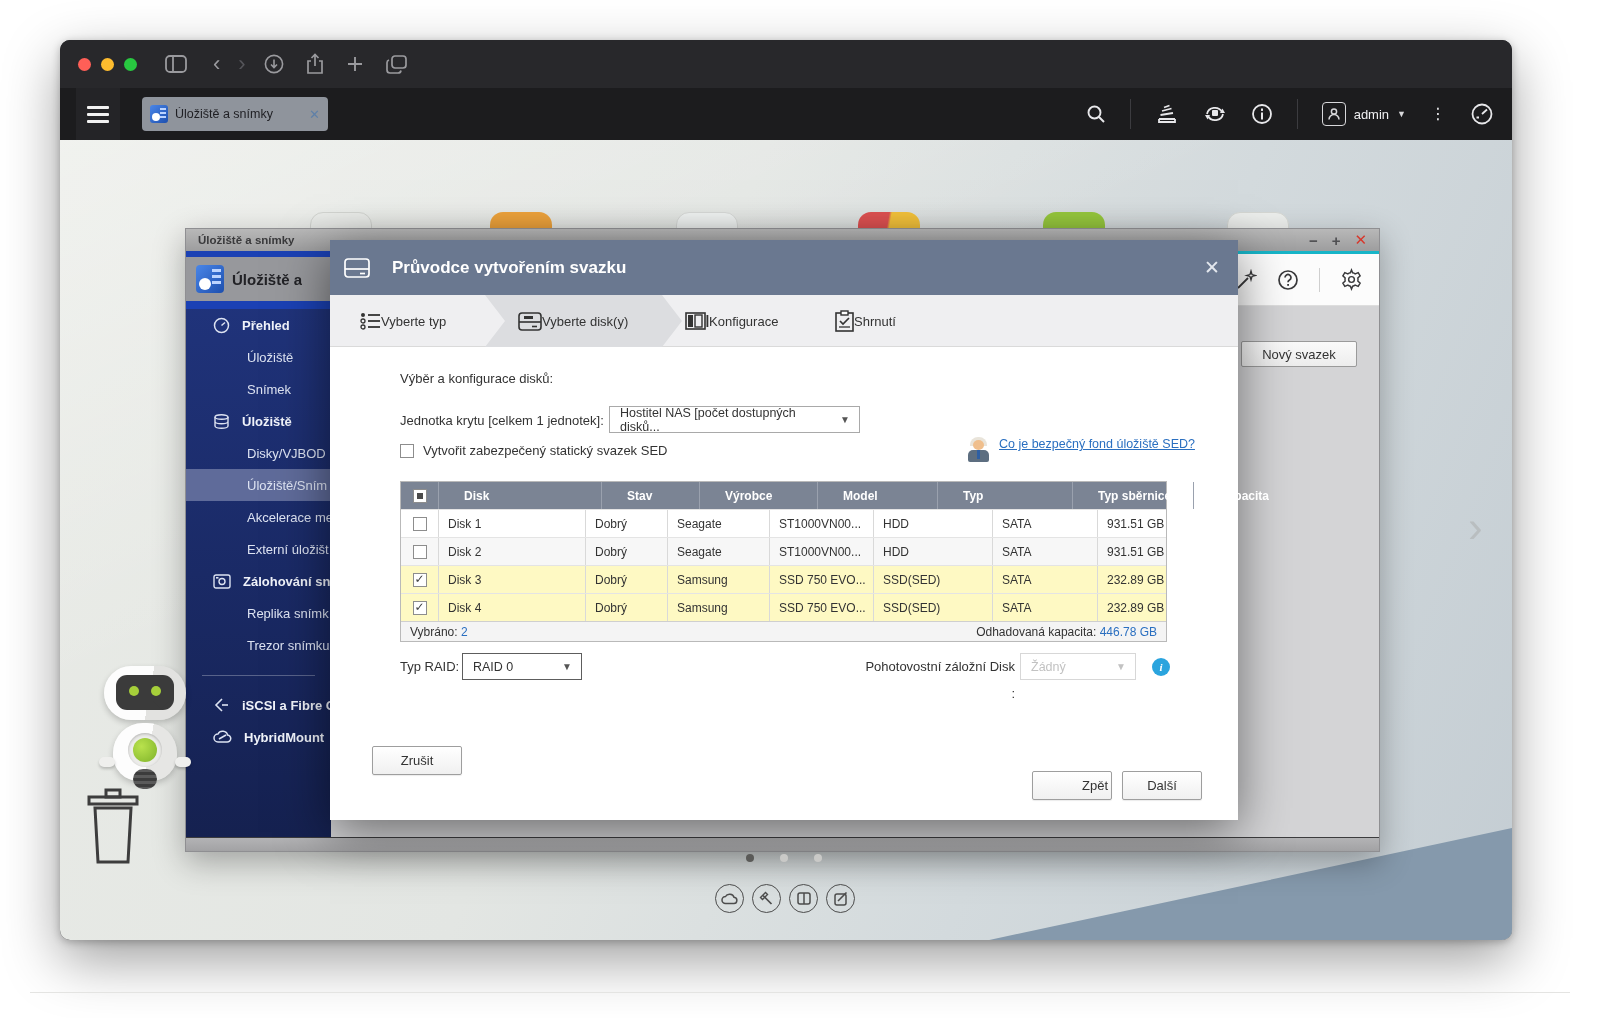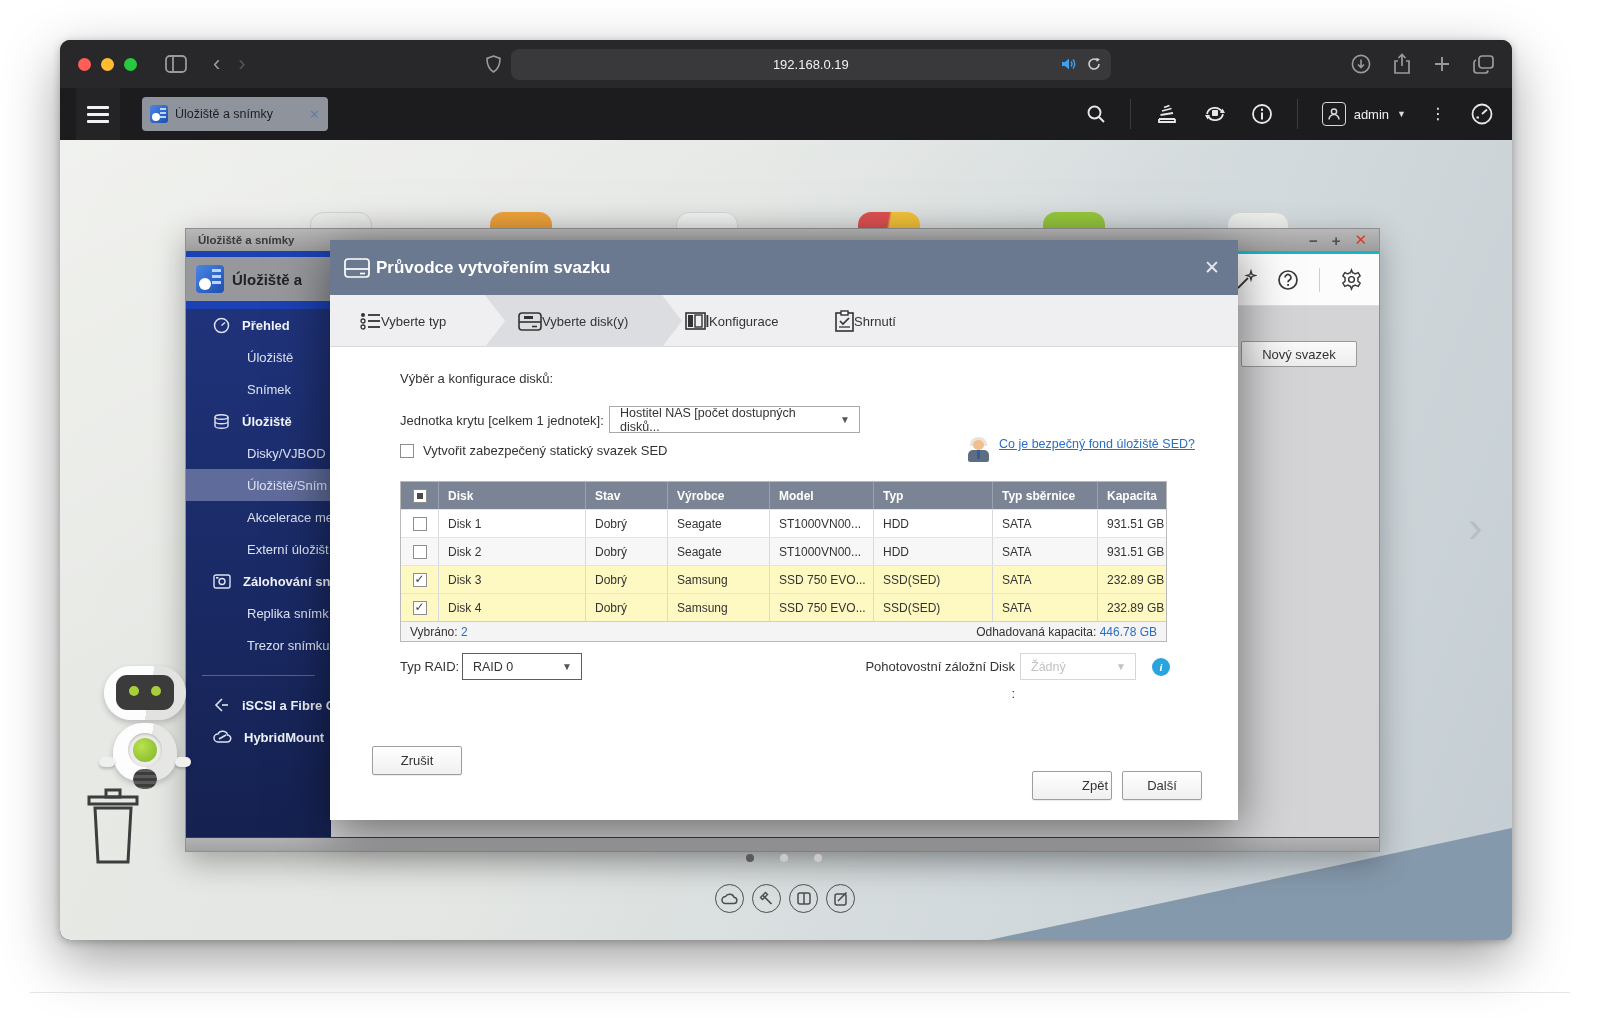--- a/index.html
+++ b/index.html
@@ -91,21 +91,21 @@
   .appwin-right { position:absolute; left:145px; top:22px; right:0; bottom:14px; background:#d4d4d6; }
   .teal-strip { height:3px; background:#17b5c8; }
   .app-toolbar { height:52px; background:#fcfcfc; border-bottom:1px solid #dedede; display:flex; align-items:center; justify-content:flex-end; gap:20px; padding-right:16px; color:#39393b; }
   .app-toolbar .tsep { width:1px; height:24px; background:#cfcfcf; }
   .newvol-btn { position:absolute; left:910px; top:90px; width:116px; height:26px; background:linear-gradient(#fafafa,#ededed); border:1px solid #9a9a9a; border-radius:2px; font-size:13px; color:#333; display:flex; align-items:center; justify-content:center; }
   .appwin-bottom { position:absolute; left:0; bottom:0; right:0; height:14px; background:linear-gradient(#b3b3b5,#a2a2a4); border-top:1px solid #3c3c3e; }
 
   
   .dialog { position:absolute; left:270px; top:100px; width:908px; height:580px; background:#fff;
             box-shadow:0 12px 48px rgba(0,0,0,.5); }
-  .dlg-header { height:55px; background:#6a7890; display:flex; align-items:center; padding:0 14px; gap:6px; }
+  .dlg-header { height:55px; background:#6a7890; display:flex; align-items:center; padding:0 14px; gap:22px; }
   .dlg-header .dlg-title { color:#fff; font-size:17px; font-weight:700; flex:1; }
   .dlg-close { color:#e4e8ee; font-size:19px; font-weight:400; padding:0 4px; }
   .steps { position:relative; height:52px; background:#efeff1; border-bottom:1px solid #dadada; }
   .step-chevron { position:absolute; left:155px; top:0; width:197px; height:52px; background:#dcdde0;
                   clip-path:polygon(0 0,calc(100% - 20px) 0,100% 50%,calc(100% - 20px) 100%,0 100%,20px 50%); }
   .step { position:absolute; top:0; height:52px; display:flex; align-items:center; font-size:13px; color:#333; }
   .step svg { flex-shrink:0; }
   .dlg-body { position:relative; height:473px; font-size:13px; color:#333; }
 
   .sect-title { position:absolute; left:70px; top:24px; font-size:13px; color:#333; }
@@ -123,21 +123,21 @@
   .prof .head { position:absolute; left:7px; top:3px; width:11px; height:10px; border-radius:50%; background:#f0bf8d; }
   .prof .body { position:absolute; left:2px; top:13px; width:21px; height:12px; border-radius:5px 5px 2px 2px; background:#5d6e80; }
   .prof .tie { position:absolute; left:11px; top:13px; width:3px; height:9px; background:#2e5fa3; }
   a.hlp { font-size:12.5px; }
 
   .dtable { position:absolute; left:70px; top:134px; width:767px; border:1px solid #b9b9b9; }
   .trow { display:grid; grid-template-columns:38px 147px 82px 102px 104px 119px 105px 70px; align-items:stretch; }
   .trow > div { display:flex; align-items:center; padding-left:9px; border-right:1px solid #d9d9d9; overflow:hidden; white-space:nowrap; }
   .trow > div:first-child { justify-content:center; padding-left:0; }
   .trow > div:last-child { border-right:none; }
-  .thead { background:#7b8494; height:27px; color:#fff; font-weight:700; font-size:12px; }
+  .thead { background:#7b8494; height:27px; color:#fff; font-weight:700; font-size:12px;gap:16px; }
   .thead > div { border-right:1px solid #9aa1ae; }
   .tbody-row { height:28px; background:#fff; border-top:1px solid #e4e4e4; font-size:12px; color:#333; }
   .tbody-row.alt { background:#f7f7f7; }
   .tbody-row.sel { background:#fef9c3; }
   .tfoot { height:20px; background:#f4f4f4; border-top:1px solid #cfcfcf; display:flex; align-items:center; justify-content:space-between; padding:0 9px; font-size:12px; color:#333; }
   .blue { color:#2a6fc0; }
 
   .raid-label { position:absolute; left:70px; top:306px; line-height:27px; }
   .dd-raid { left:132px; top:306px; width:120px; border:1px solid #5d5d5d; }
   .spare-label { position:absolute; left:535px; top:306px; line-height:27px; width:150px; text-align:right; }
@@ -162,38 +162,20 @@
       <span class="tl" style="background:#febc2e"></span>
       <span class="tl" style="background:#28c840"></span>
       <span class="chrome-btn" style="margin-left:14px">
         <svg width="22" height="18" viewBox="0 0 22 18">
             <rect x="1" y="1" width="20" height="16" rx="4" fill="none" stroke="#9a9a9e" stroke-width="1.8"></rect>
             <line x1="8" y1="1" x2="8" y2="17" stroke="#9a9a9e" stroke-width="1.8"></line>
           </svg>
       </span>
       <span class="chrome-btn nav-arrow" style="color:#9a9a9e;margin-left:8px">‹</span>
       <span class="chrome-btn nav-arrow" style="color:#55555a">›</span>
-      <div class="urlwrap">
-        <svg width="15" height="18" viewBox="0 0 15 18">
-            <path d="M7.5 1 L14 3.4 C14 9 12.5 14 7.5 17 C2.5 14 1 9 1 3.4 Z" fill="none" stroke="#9a9a9e" stroke-width="1.6"></path>
-          </svg>
-        <div class="urlbar">
-          <span>192.168.0.19</span>
-          <span class="url-right">
-            <svg width="16" height="14" viewBox="0 0 16 14">
-                <polygon points="1,5 4,5 8,1.5 8,12.5 4,9 1,9" fill="#3da0f0"></polygon>
-                <path d="M10 4.5 q2 2.5 0 5 M12 2.5 q3.5 4.5 0 9" fill="none" stroke="#3da0f0" stroke-width="1.4"></path>
-              </svg>
-            <svg width="14" height="14" viewBox="0 0 14 14">
-                <path d="M12 7 a5 5 0 1 1 -2-4" fill="none" stroke="#cfcfd2" stroke-width="1.6"></path>
-                <polygon points="9.2,0.8 13,2.2 9.8,5" fill="#cfcfd2"></polygon>
-              </svg>
-          </span>
-        </div>
-      </div>
       <div class="chrome-right">
         <svg width="20" height="20" viewBox="0 0 20 20">
             <circle cx="10" cy="10" r="8.6" fill="none" stroke="#9a9a9e" stroke-width="1.6"></circle>
             <path d="M10 5.5 V13 M7 10.5 L10 13.5 L13 10.5" fill="none" stroke="#9a9a9e" stroke-width="1.6"></path>
           </svg>
         <svg width="18" height="22" viewBox="0 0 18 22">
             <path d="M5 8 H2 V20 H16 V8 H13" fill="none" stroke="#9a9a9e" stroke-width="1.7"></path>
             <path d="M9 13 V2 M5.5 5 L9 1.5 L12.5 5" fill="none" stroke="#9a9a9e" stroke-width="1.7"></path>
           </svg>
         <svg width="18" height="18" viewBox="0 0 18 18">

